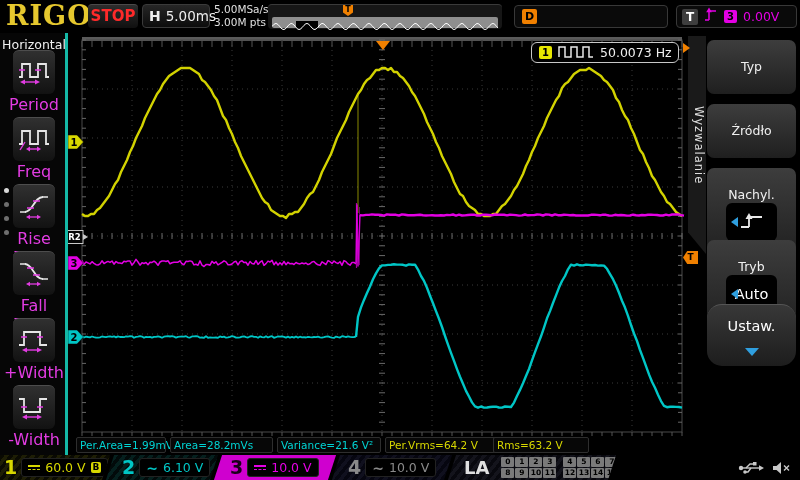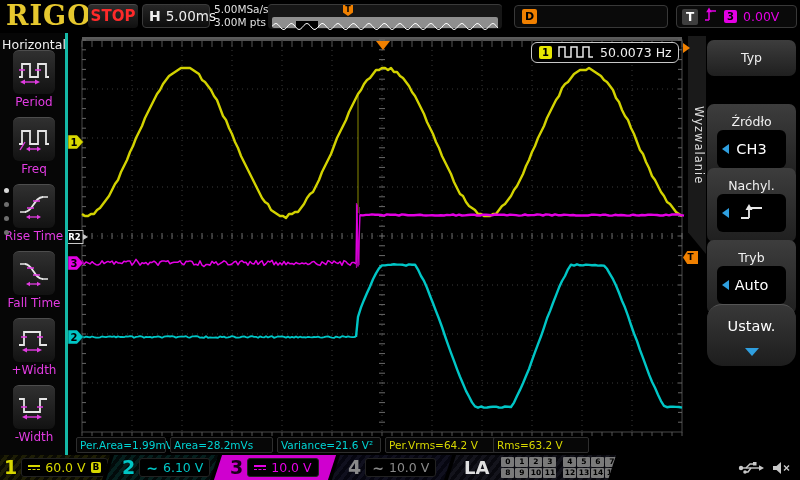--- a/index.html
+++ b/index.html
@@ -39,31 +39,31 @@
          font-size:10px;text-align:center;line-height:13px;flex:0 0 auto;}
   .t-val{color:#e400e4;font-size:12.5px;}
 
   
   .left-bar{position:absolute;left:0;top:33px;width:68px;height:422px;background:#060606;
          border-right:3px solid #14b8a6;z-index:4;}
   .left-title{position:absolute;left:0;top:4px;width:68px;text-align:center;color:#f0f0f0;font-size:12.5px;}
   .mi-btn{position:absolute;left:13px;width:42px;height:44px;border-radius:6px;
          background:linear-gradient(#303030,#121212);border-top:1px solid #4d4d4d;
          display:flex;align-items:center;justify-content:center;}
-  .mi-label{position:absolute;left:0;width:68px;text-align:center;color:#e23ce2;font-size:12px;}
+  .mi-label{position:absolute;left:0;width:68px;text-align:center;color:#e23ce2;font-size:16px;}
   .pg-dot{position:absolute;left:4px;width:5px;height:5px;border-radius:50%;}
 
   
   .right-bar{position:absolute;left:688px;top:33px;width:112px;height:422px;background:#000;z-index:4;}
   .vtab{position:absolute;left:0;top:3px;width:18px;height:218px;background:#1a1a1a;
         color:#e0e0e0;font-size:11.5px;letter-spacing:1px;
         writing-mode:vertical-rl;text-align:center;
         clip-path:polygon(0 0,100% 0,100% 100%,0 90%);}
   .rg{position:absolute;left:19px;width:89px;border-radius:7px;
-      background:linear-gradient(#3d3d3d,#1f1f1f);padding:10px;}
+      background:linear-gradient(#3d3d3d,#1f1f1f);padding:19px;}
   .rg-label{height:16px;line-height:16px;text-align:center;color:#f0f0f0;font-size:12.5px;}
   .rg-value{background:#000;border-radius:6px;height:38px;position:relative;
       display:flex;align-items:center;justify-content:center;color:#fff;font-size:14.5px;}
   .arr-left{position:absolute;left:5px;top:50%;margin-top:-5px;width:0;height:0;
       border-right:7px solid #2f9fdf;border-top:5px solid transparent;border-bottom:5px solid transparent;}
   .rg-single{position:absolute;left:19px;width:89px;height:62px;border-radius:8px;
       background:linear-gradient(#383838,#1d1d1d);border-top:1px solid #555;
       color:#fff;font-size:14.5px;text-align:center;padding-top:13px;}
   .arr-down{position:absolute;left:50%;margin-left:-7px;bottom:10px;width:0;height:0;
       border-top:8px solid #2f9fdf;border-left:7px solid transparent;border-right:7px solid transparent;}
@@ -588,24 +588,20 @@
     </div>
 
   <div class="right-bar">
     <div class="vtab">Wyzwalanie</div>
     <div id="right-groups">
         <div class="rg" style="top: 7px;">
           <div class="rg-label">Typ</div>
         </div>
         <div class="rg" style="top: 71px;">
           <div class="rg-label">Źródło</div>
-          <div class="rg-value">
-            <div class="arr-left"></div>
-            <span>CH3</span>
-          </div>
         </div>
         <div class="rg" style="top: 135px;">
           <div class="rg-label">Nachyl.</div>
           <div class="rg-value">
             <div class="arr-left"></div>
             <span><svg width="30" height="18" viewBox="0 0 30 18">
                 <path d="M4,15 h8 M12,15 V5 M12,5 h13" stroke="#e8e8e8" stroke-width="1.8" fill="none"></path>
                 <path d="M12,1 l3.5,6 h-7 z" fill="#e8e8e8"></path>
               </svg></span>
           </div>

